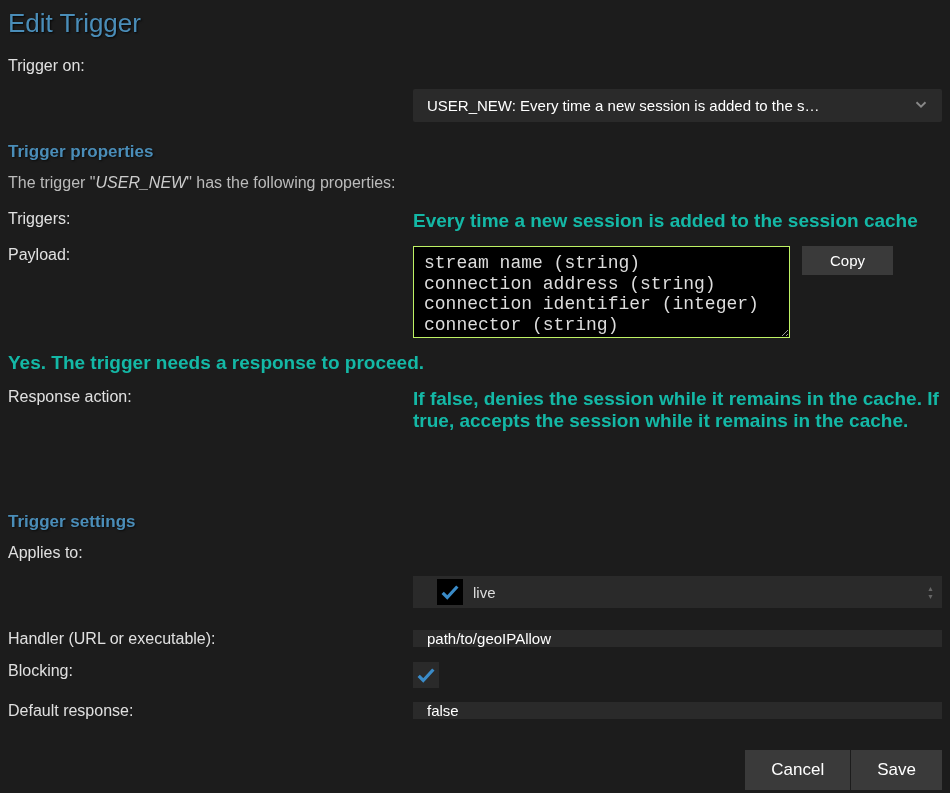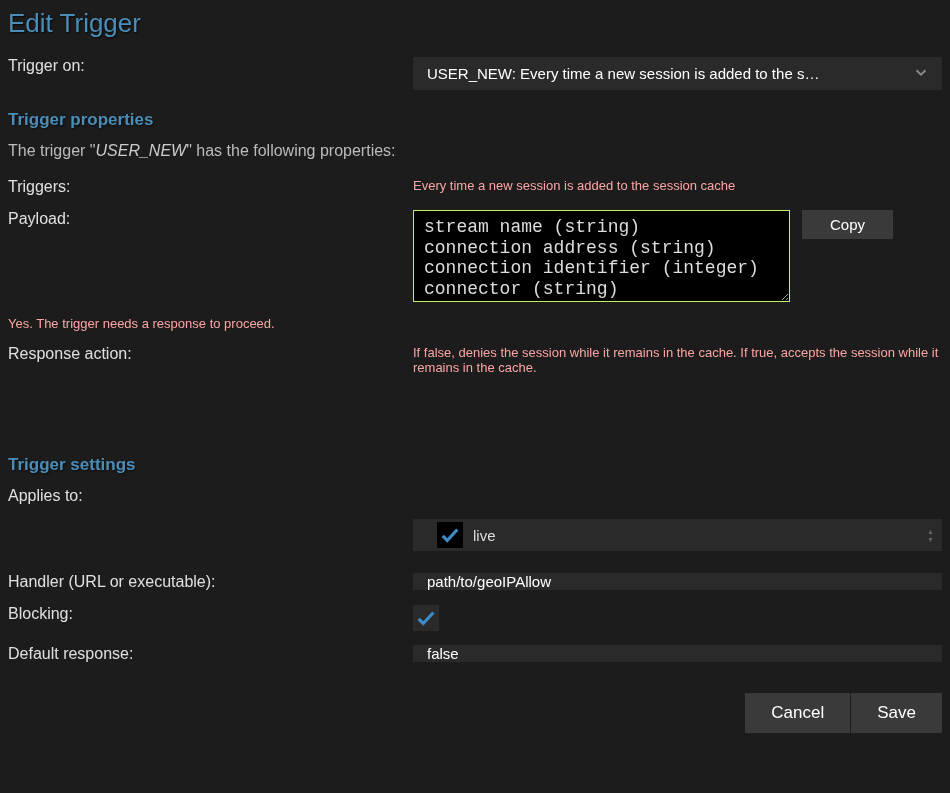--- a/index.html
+++ b/index.html
@@ -58,37 +58,39 @@
       border: none;
       border-radius: 2px;
       position: relative;
       cursor: pointer;
       font-size: 15px;
       white-space: nowrap;
       overflow: hidden;
       text-overflow: ellipsis;
       display: flex;
       align-items: center;
+      margin-top: 32px;
     }
     .chevron-down {
       position: absolute;
       right: 12px;
       top: 50%;
       transform: translateY(-50%);
     }
     .chevron-down svg {
       width: 18px;
       height: 18px;
       stroke: #888;
       fill: none;
       stroke-width: 2.5;
     }
     .desc-text {
-      color: #fca5a5;
-      font-size: 13px;
+      color: #14b8a6;
+      font-size: 19px;
+      font-weight: bold;
     }
     .payload-row .row-content {
       display: flex;
       gap: 12px;
       align-items: flex-start;
     }
     .payload-box {
       background: #000;
       border: 1px solid #bef264;
       padding: 6px 10px;

